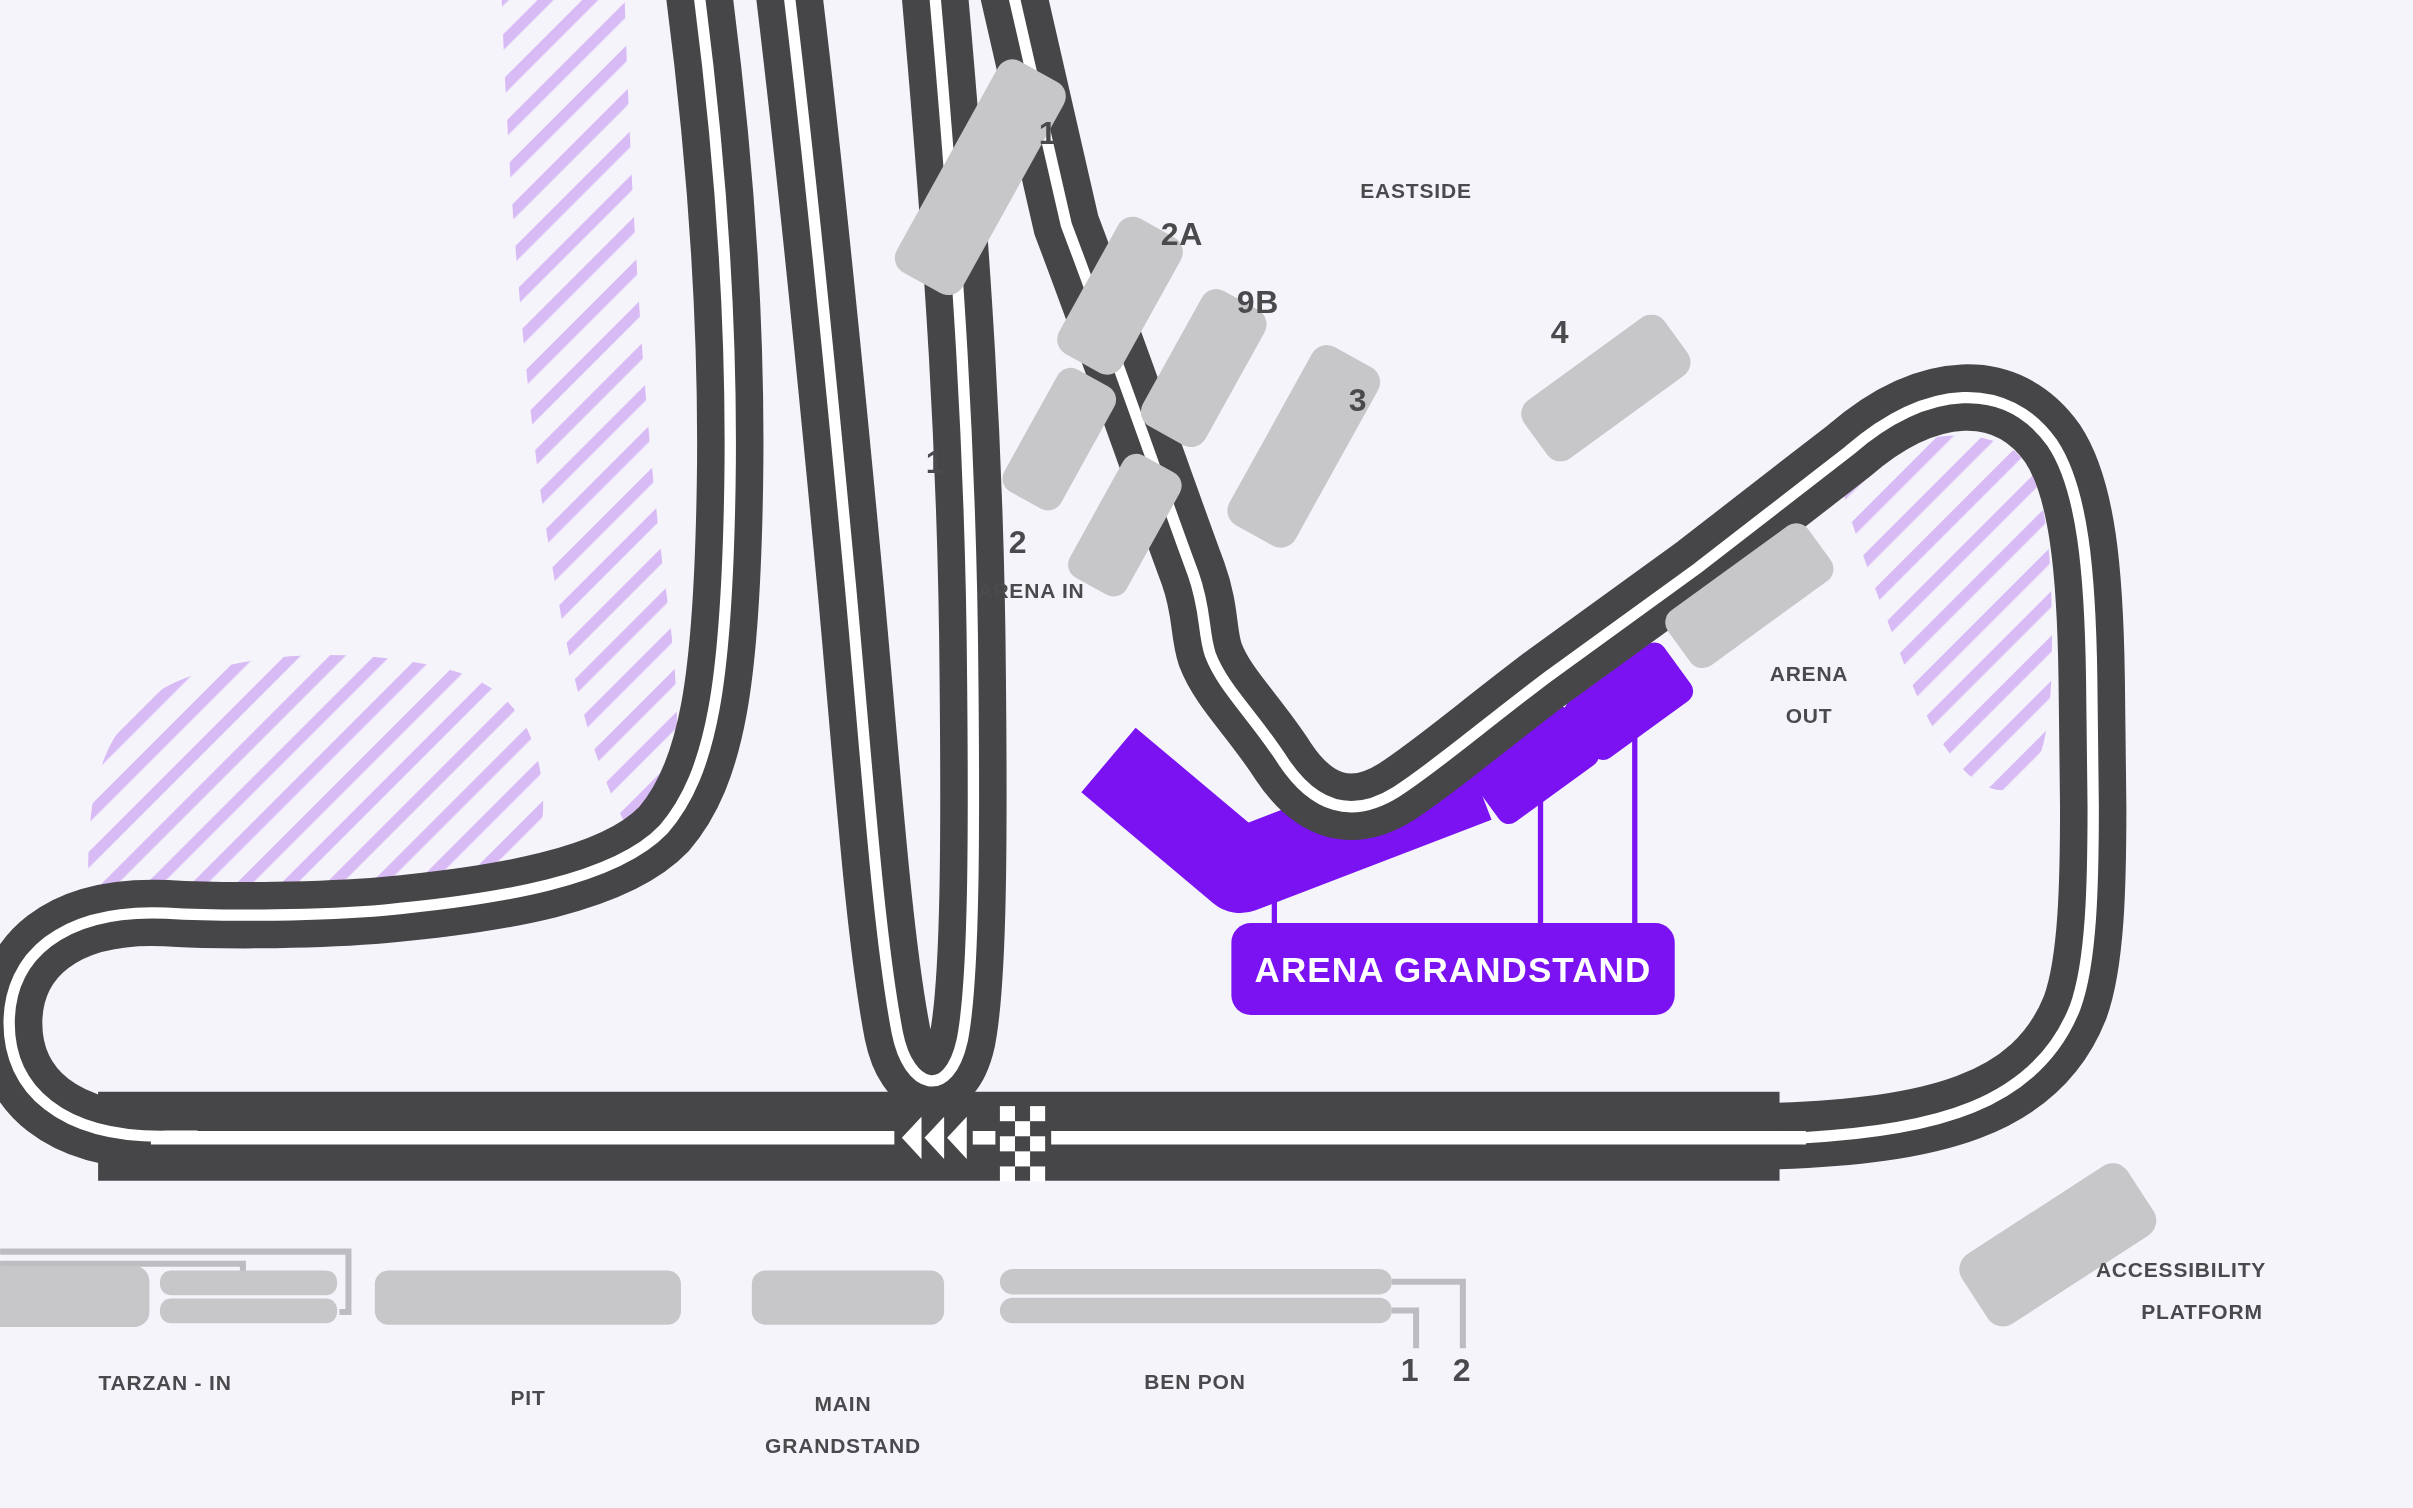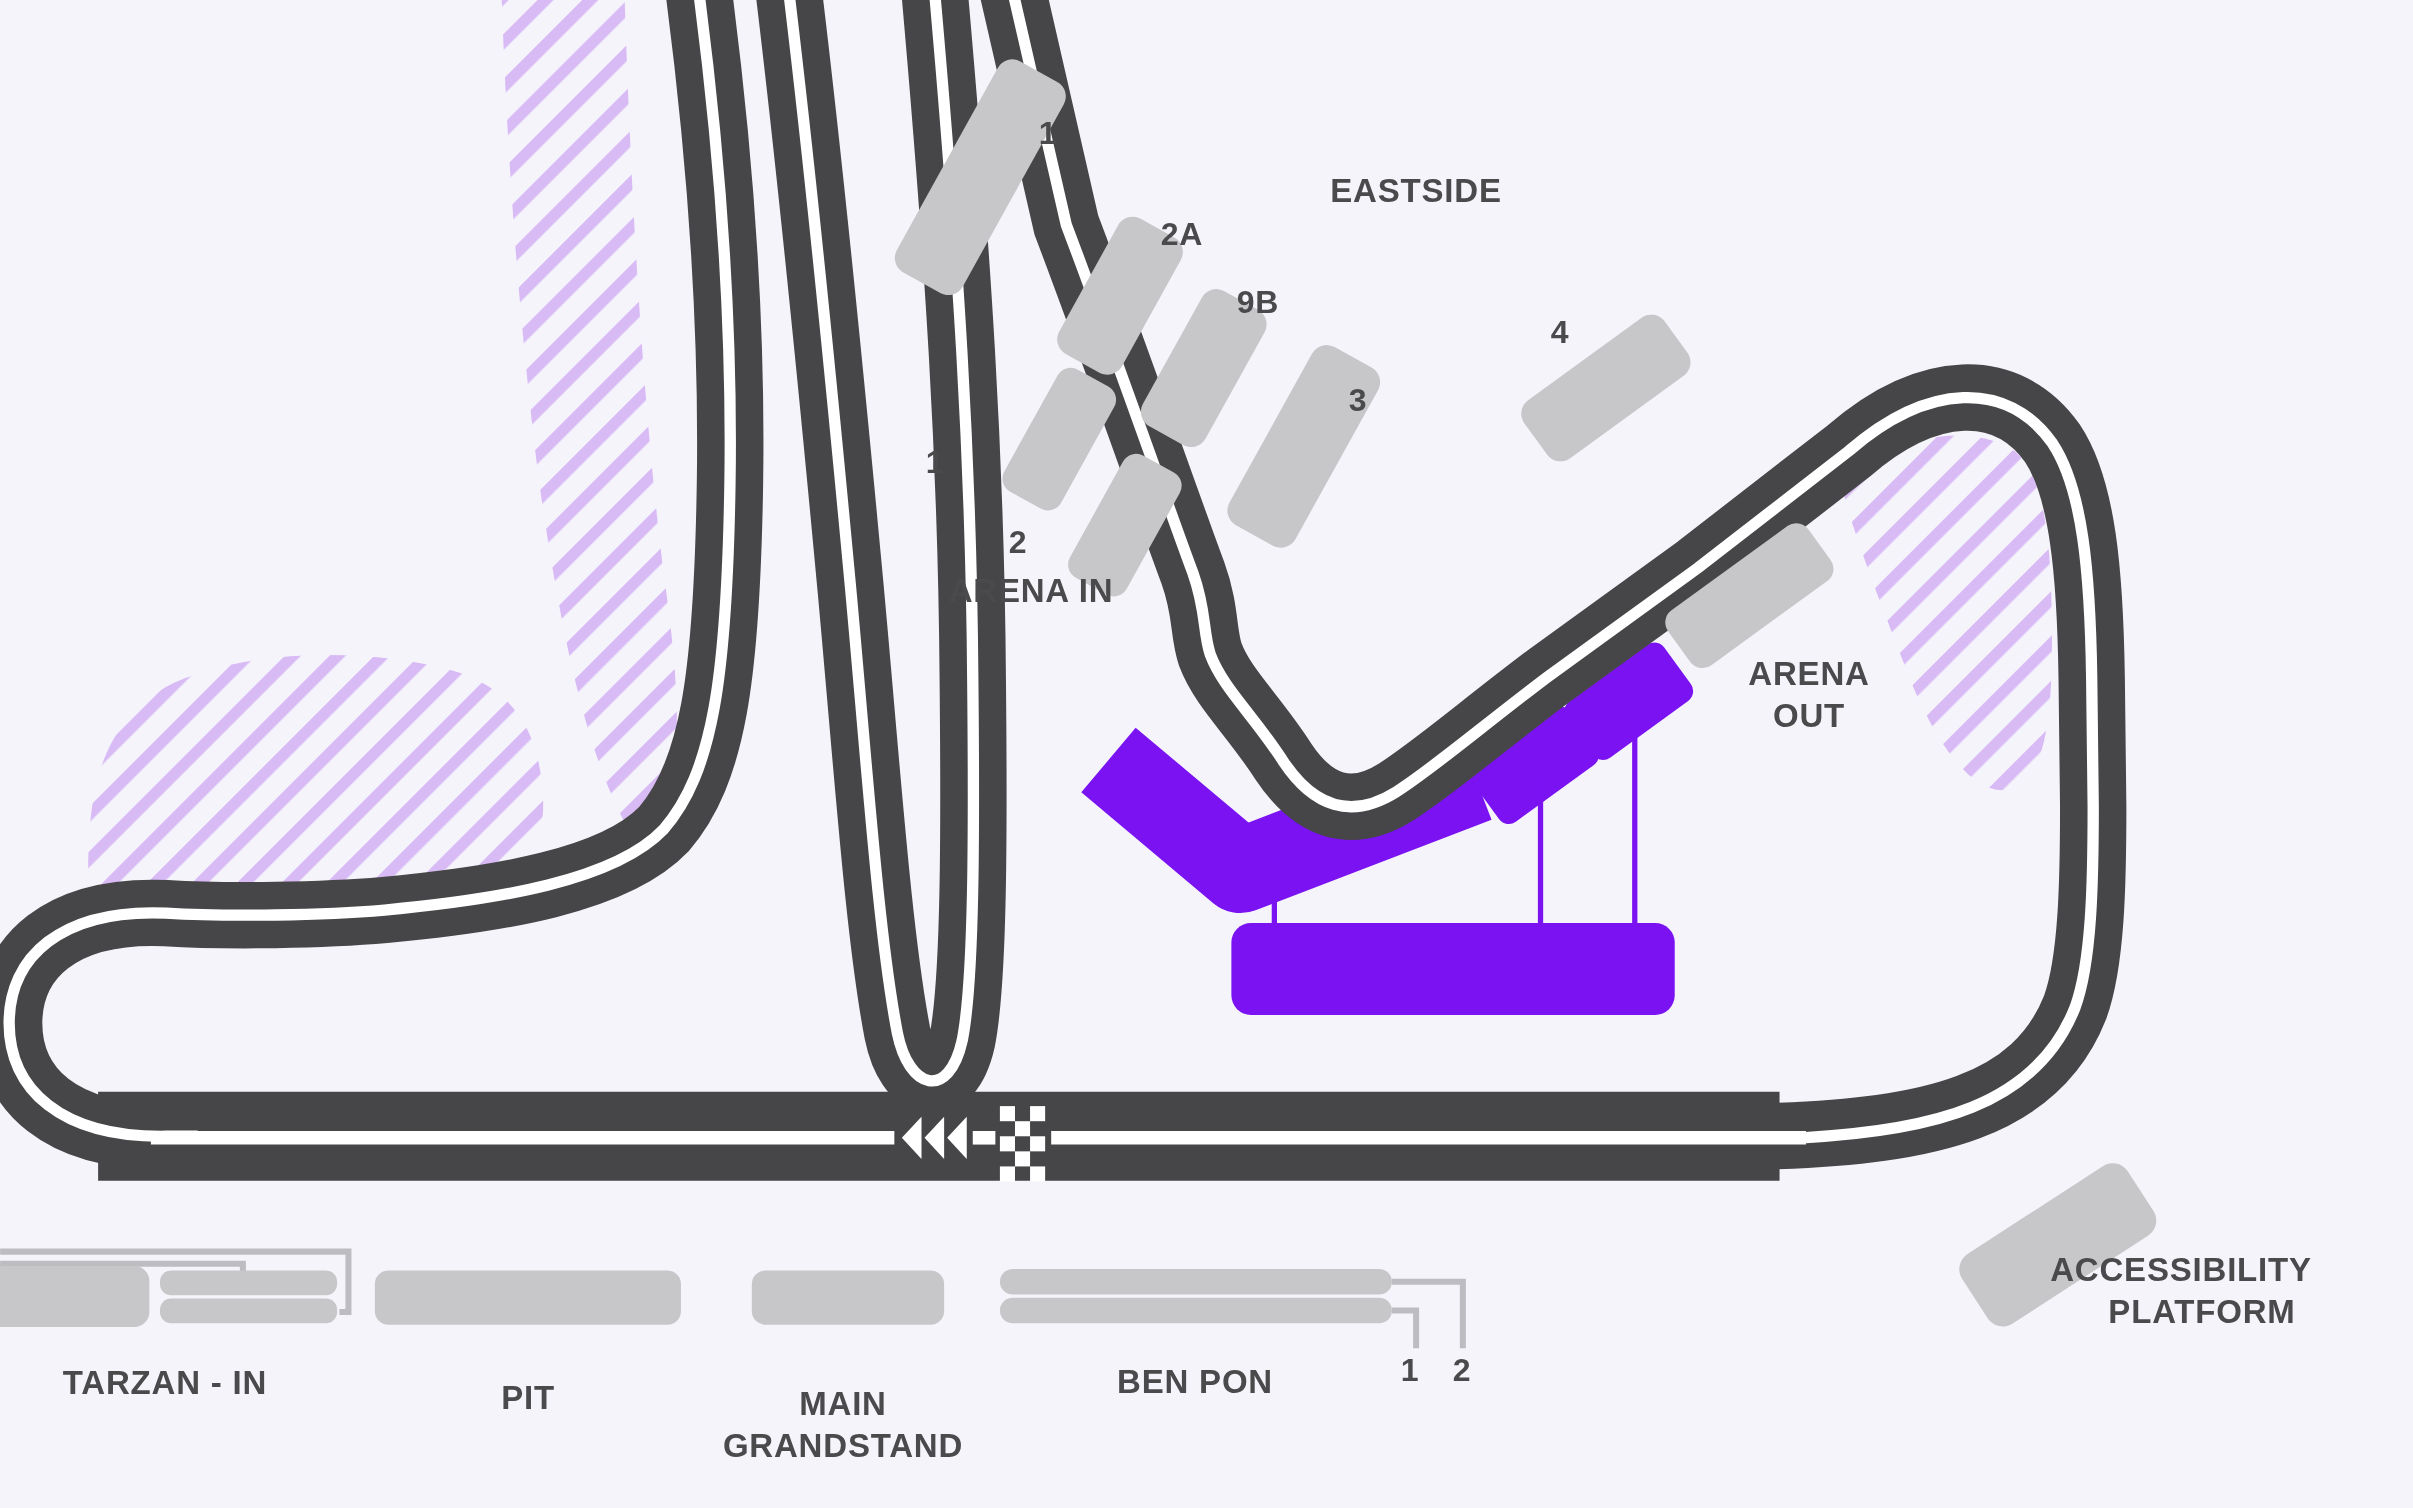--- a/index.html
+++ b/index.html
@@ -1,20 +1,20 @@
 <!DOCTYPE html>
 <html style="font-size:12px"><head>
 <meta charset="utf-8">
 <style>
   html,body{margin:0;padding:0;width:2413px;height:1508px;overflow:hidden;
     background:#f5f4fb;font-family:"Liberation Sans",sans-serif;}
   #stage{position:absolute;left:0;top:0;width:2413px;height:1508px;}
   #stage svg{position:absolute;left:0;top:0;}
   .lbl{position:absolute;transform:translate(-50%,-50%);color:#4a4a4d;
-    font-weight:700;font-size:33px;white-space:nowrap;letter-spacing:0.8px;}
+    font-weight:700;font-size:21px;white-space:nowrap;letter-spacing:0.8px;}
   .lbl.small{font-size:32px;}
   .lbl.white{color:#ffffff;font-size:35px;letter-spacing:1.1px;}
 </style>
 </head>
 <body>
 
 <div id="stage">
 
 <svg width="2413" height="1508" viewBox="0 0 3200 2000">
   <defs>
@@ -127,20 +127,21 @@
 <div class="lbl small" style="left:1560px;top:332px;">4</div>
 <div class="lbl" style="left:1416px;top:191px;">EASTSIDE</div>
 
 <div class="lbl small" style="left:935px;top:462px;">1</div>
 <div class="lbl small" style="left:1018px;top:542px;">2</div>
 <div class="lbl" style="left:1022px;top:591px;padding-left:18px;">ARENA IN</div>
 
 <div class="lbl" style="left:1809px;top:674px;">ARENA</div>
 <div class="lbl" style="left:1809px;top:716px;">OUT</div>
 
+<div class="lbl white" style="left:1453px;top:970px;">ARENA GRANDSTAND</div>
 
 <div class="lbl" style="left:145px;top:1383px;margin-left:20px;">TARZAN - IN</div>
 <div class="lbl" style="left:528px;top:1388px;margin-top:10px;">PIT</div>
 <div class="lbl" style="left:843px;top:1404px;">MAIN</div>
 <div class="lbl" style="left:843px;top:1446px;">GRANDSTAND</div>
 <div class="lbl" style="left:1195px;top:1382px;">BEN PON</div>
 <div class="lbl small" style="left:1410px;top:1370px;">1</div>
 <div class="lbl small" style="left:1462px;top:1370px;">2</div>
 <div class="lbl" style="left:2181px;top:1270px;">ACCESSIBILITY</div>
 <div class="lbl" style="left:2181px;top:1312px;margin-left:21px;">PLATFORM</div>

